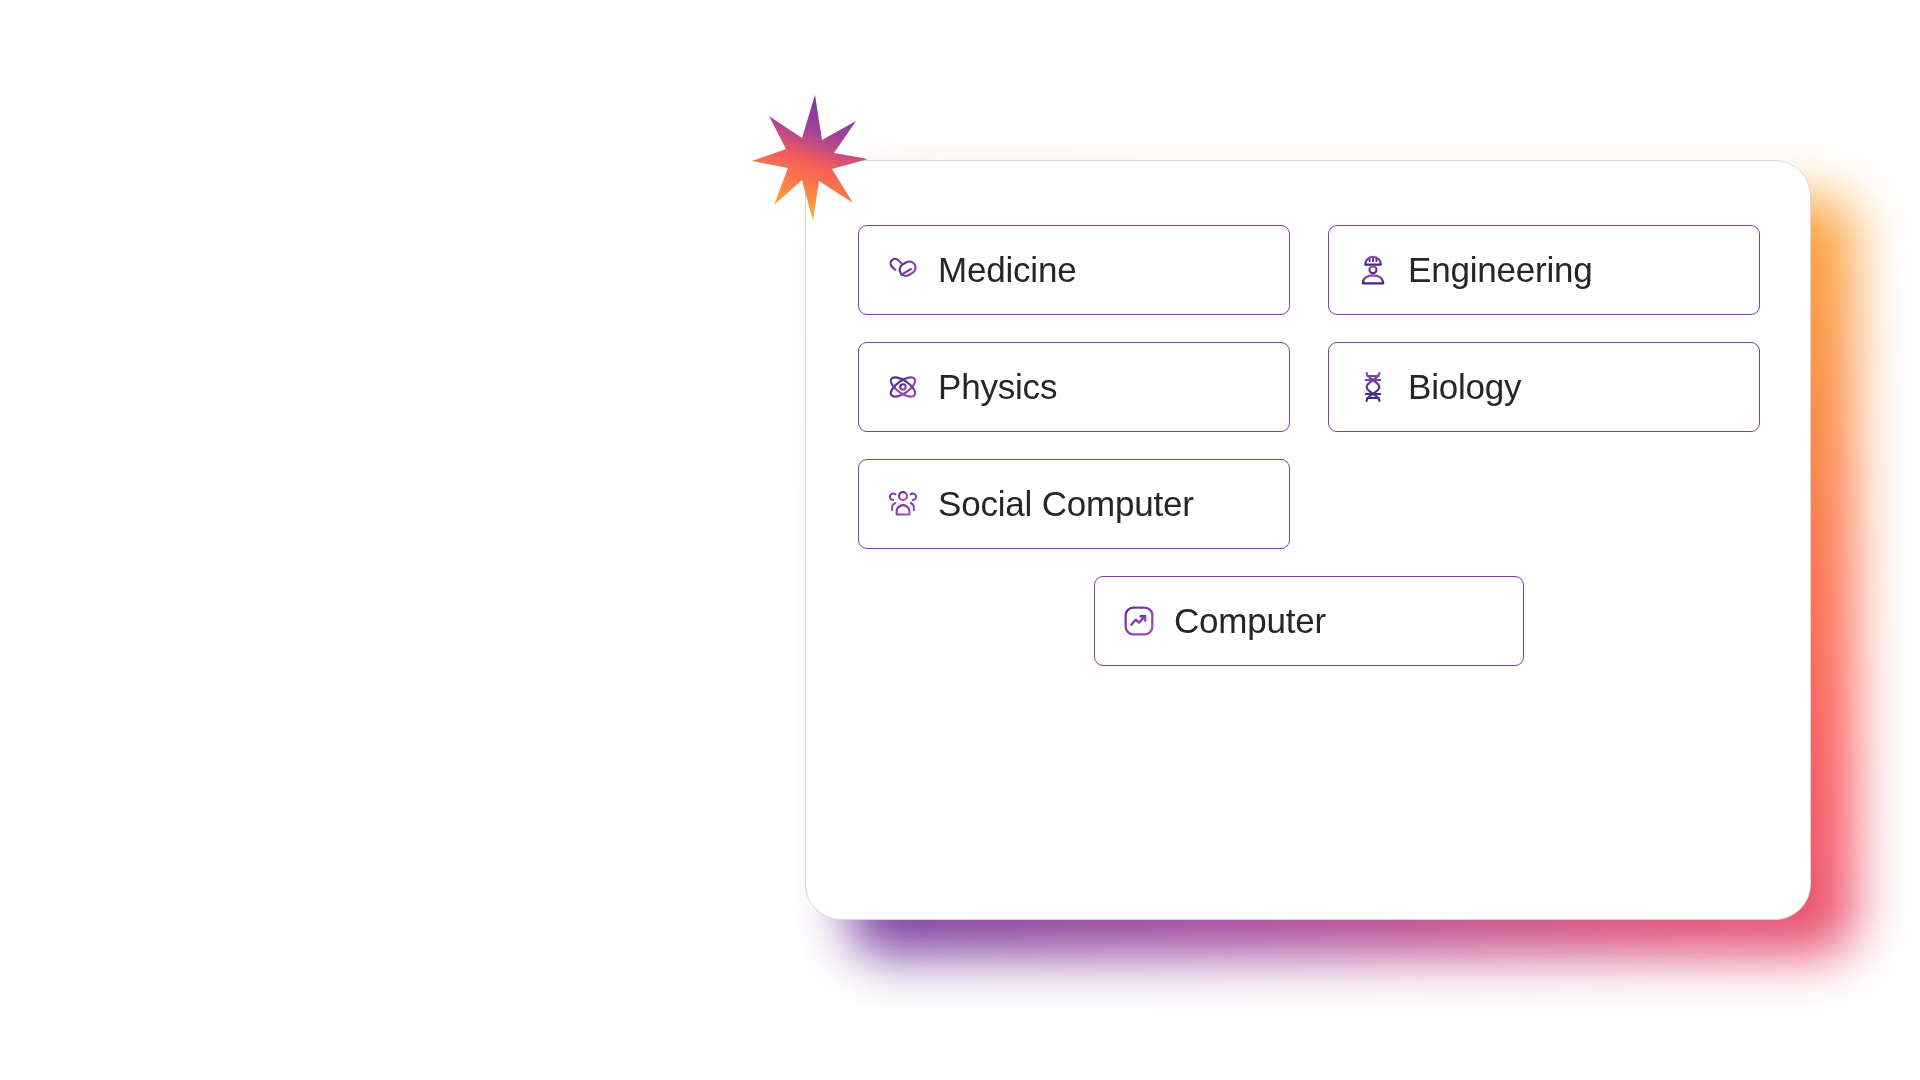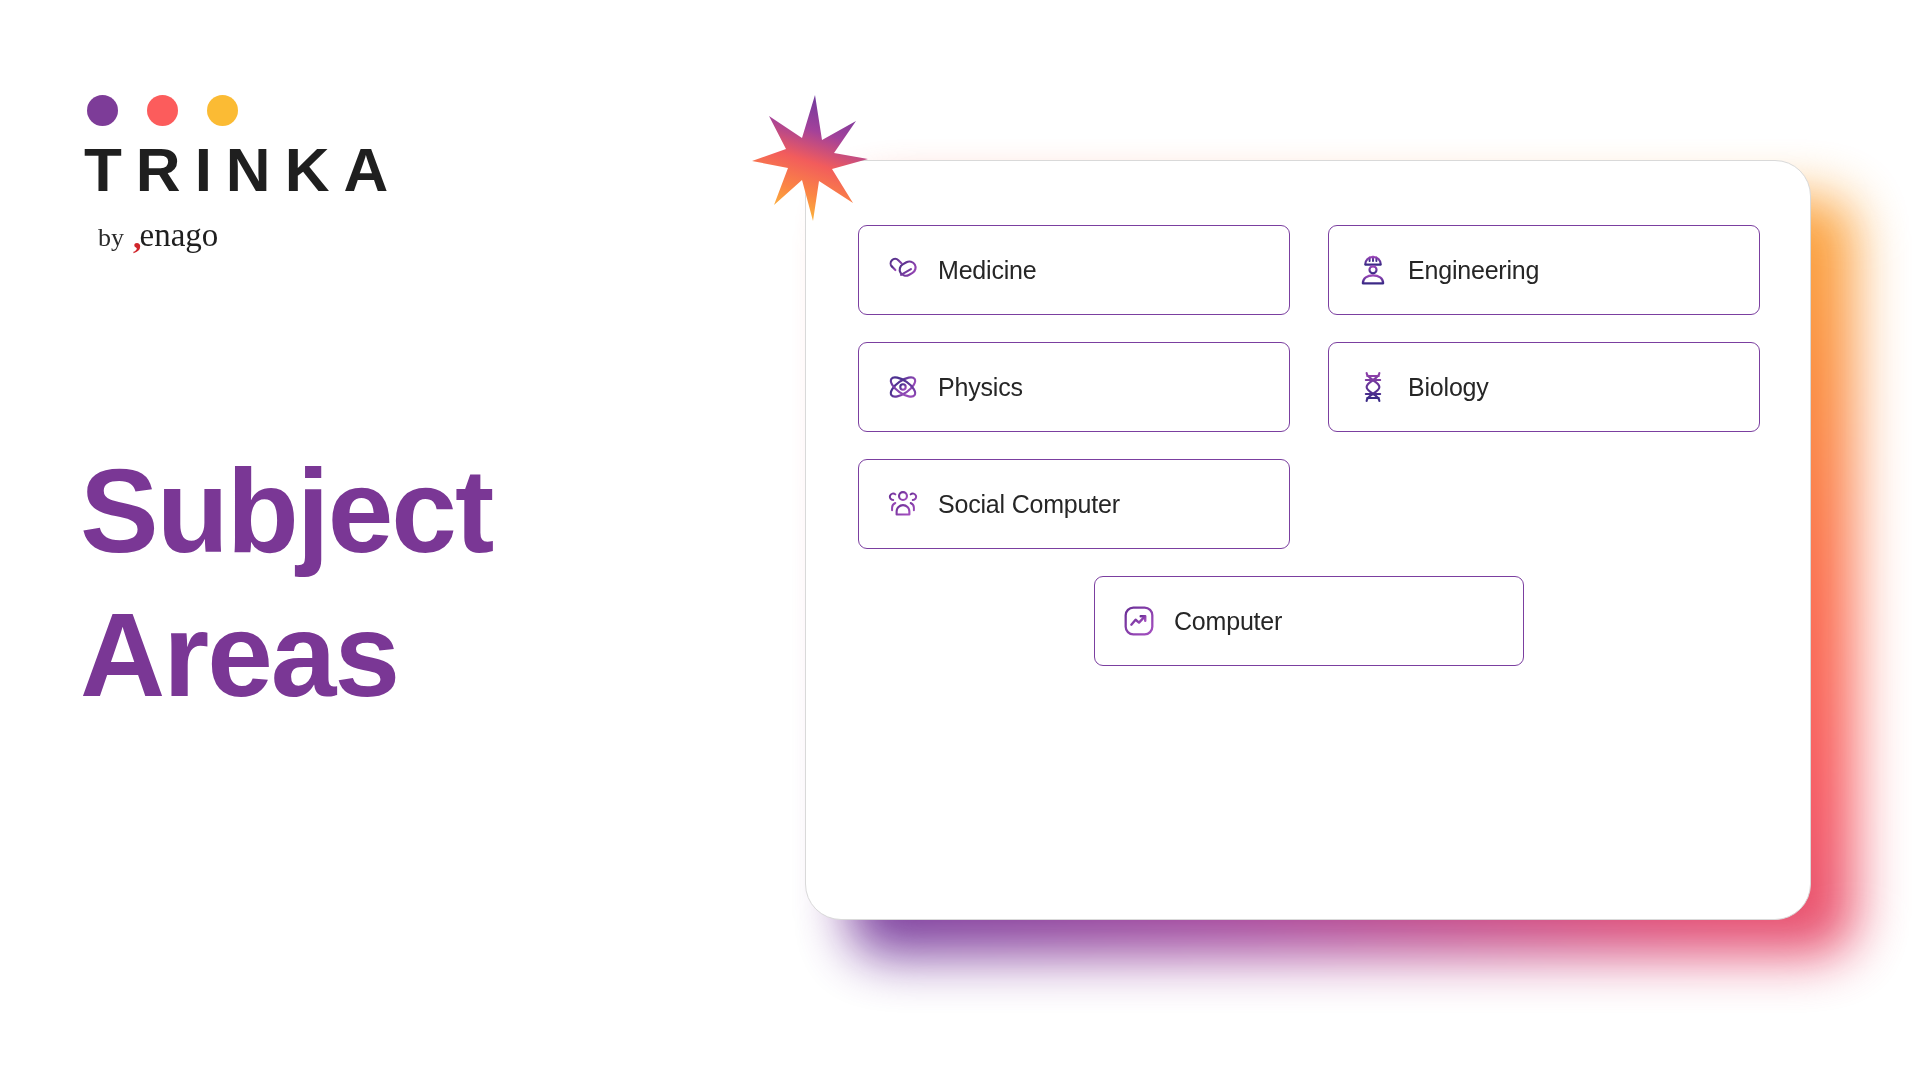--- a/index.html
+++ b/index.html
@@ -186,62 +186,41 @@
     flex: 0 0 auto;
     width: 36px;
     height: 36px;
     display: flex;
     align-items: center;
     justify-content: center;
   }
 
   .subject-card .card-label {
     font-family: "Liberation Sans", sans-serif;
-    font-size: 25px;
+    font-size: 35px;
     font-weight: 400;
     color: #262626;
     letter-spacing: -0.2px;
     white-space: nowrap;
   }
 
   .card-last-row {
     display: flex;
     justify-content: center;
     margin-top: 27px;
   }
   .card-last-row .subject-card {
     width: 430px;
   }
 </style>
 </head>
 <body>
 
 <div class="slide">
 
-  <div class="left-col">
-
-    <div class="brand-logo">
-      <div class="logo-dots">
-        <span class="logo-dot d1"></span>
-        <span class="logo-dot d2"></span>
-        <span class="logo-dot d3"></span>
-      </div>
-      <div class="logo-wordmark">TRINKA</div>
-      <div class="logo-byline">
-        <span class="byline-by">by</span>
-        <span class="byline-enago-wrap">
-          <span class="byline-mark">,</span>
-          <span class="byline-enago">enago</span>
-        </span>
-      </div>
-    </div>
-
-    <h1 class="headline">Subject
-Areas</h1>
-  </div>
 
   <div class="panel-zone">
 
     <div class="panel-glow"></div>
 
     <div class="panel-card">
 
       <div class="cards-area">
         <div class="card-grid">
 

